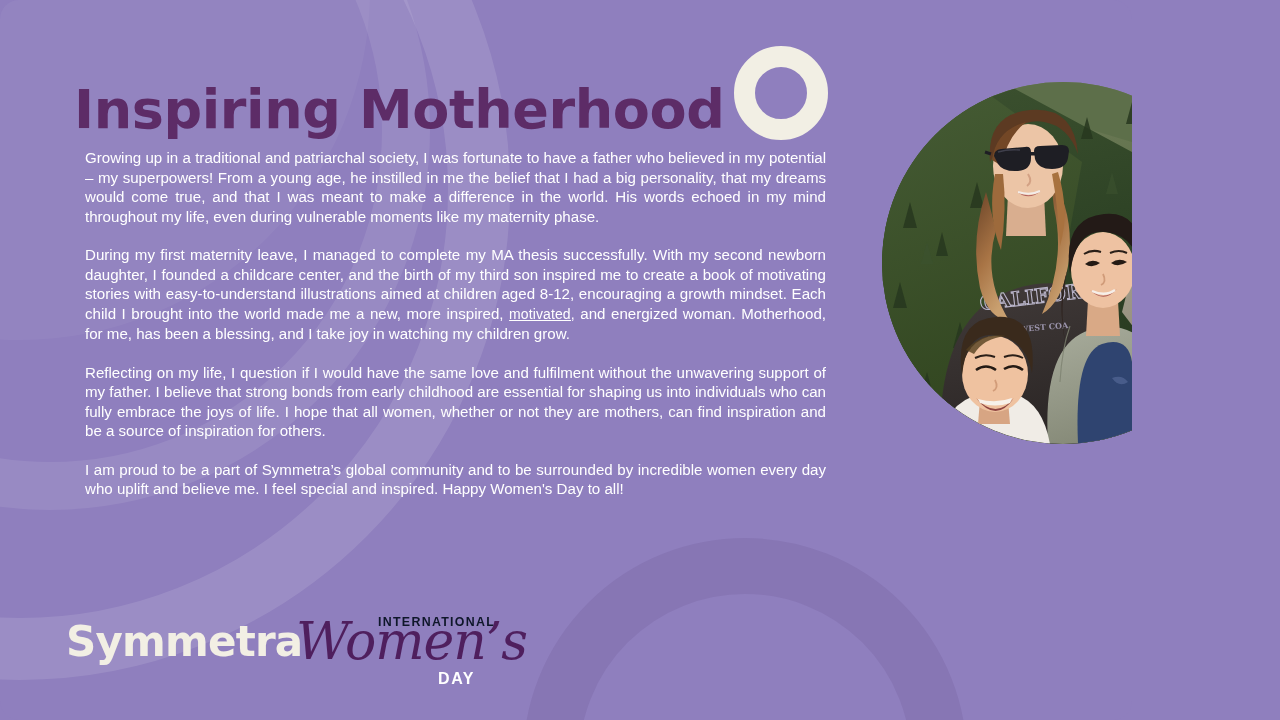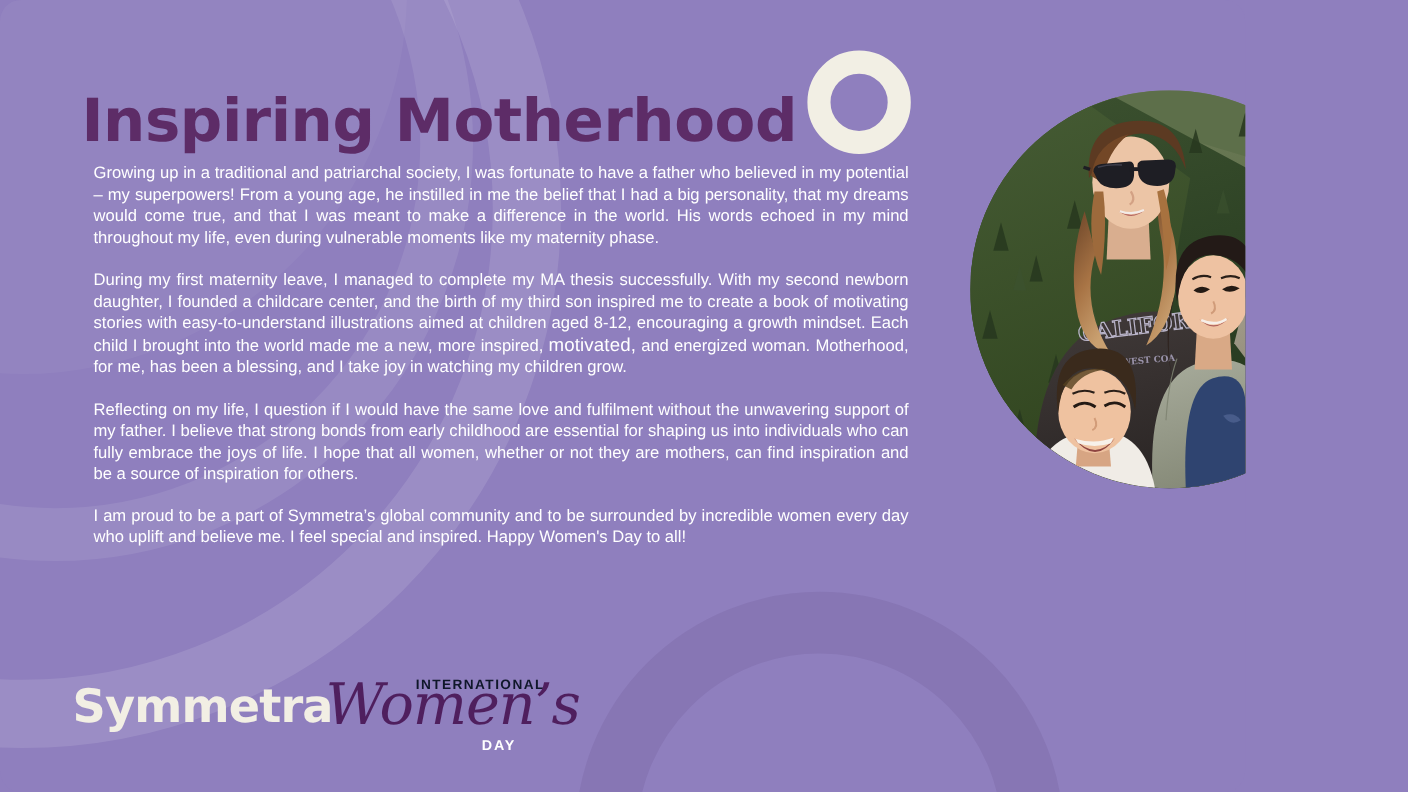--- a/index.html
+++ b/index.html
@@ -91,22 +91,23 @@
   #body-copy p {
     margin: 0 0 19px 0;
     font-size: 15.1px;
     line-height: 19.5px;
     color: #ffffff;
     text-align: justify;
   }
   #body-copy p:last-child { margin-bottom: 0; }
   .small-word {
     font-family: "Liberation Sans", sans-serif;
-    font-size: 17px;
+    font-size: 14px;
     letter-spacing: 0.1px;
+    text-decoration: underline;
   }
 
   
   #photo {
     position: absolute;
     left: 882px;
     top: 82px;
     width: 362px;
     height: 362px;
     border-radius: 50%;
@@ -168,21 +169,21 @@
     font-weight: normal;
     color: #4f1f5e;
     font-family: "DejaVu Serif", serif;
     letter-spacing: -1px;
     line-height: 58px;
   }
   #iwd-day {
     position: absolute;
     left: 142px;
     top: 58px;
-    font-size: 13px;
+    font-size: 16px;
     font-weight: bold;
     letter-spacing: 1.6px;
     color: #ffffff;
     font-family: "Liberation Sans", sans-serif;
   }
 </style>
 </head>
 <body>
 
 <div id="slide">

